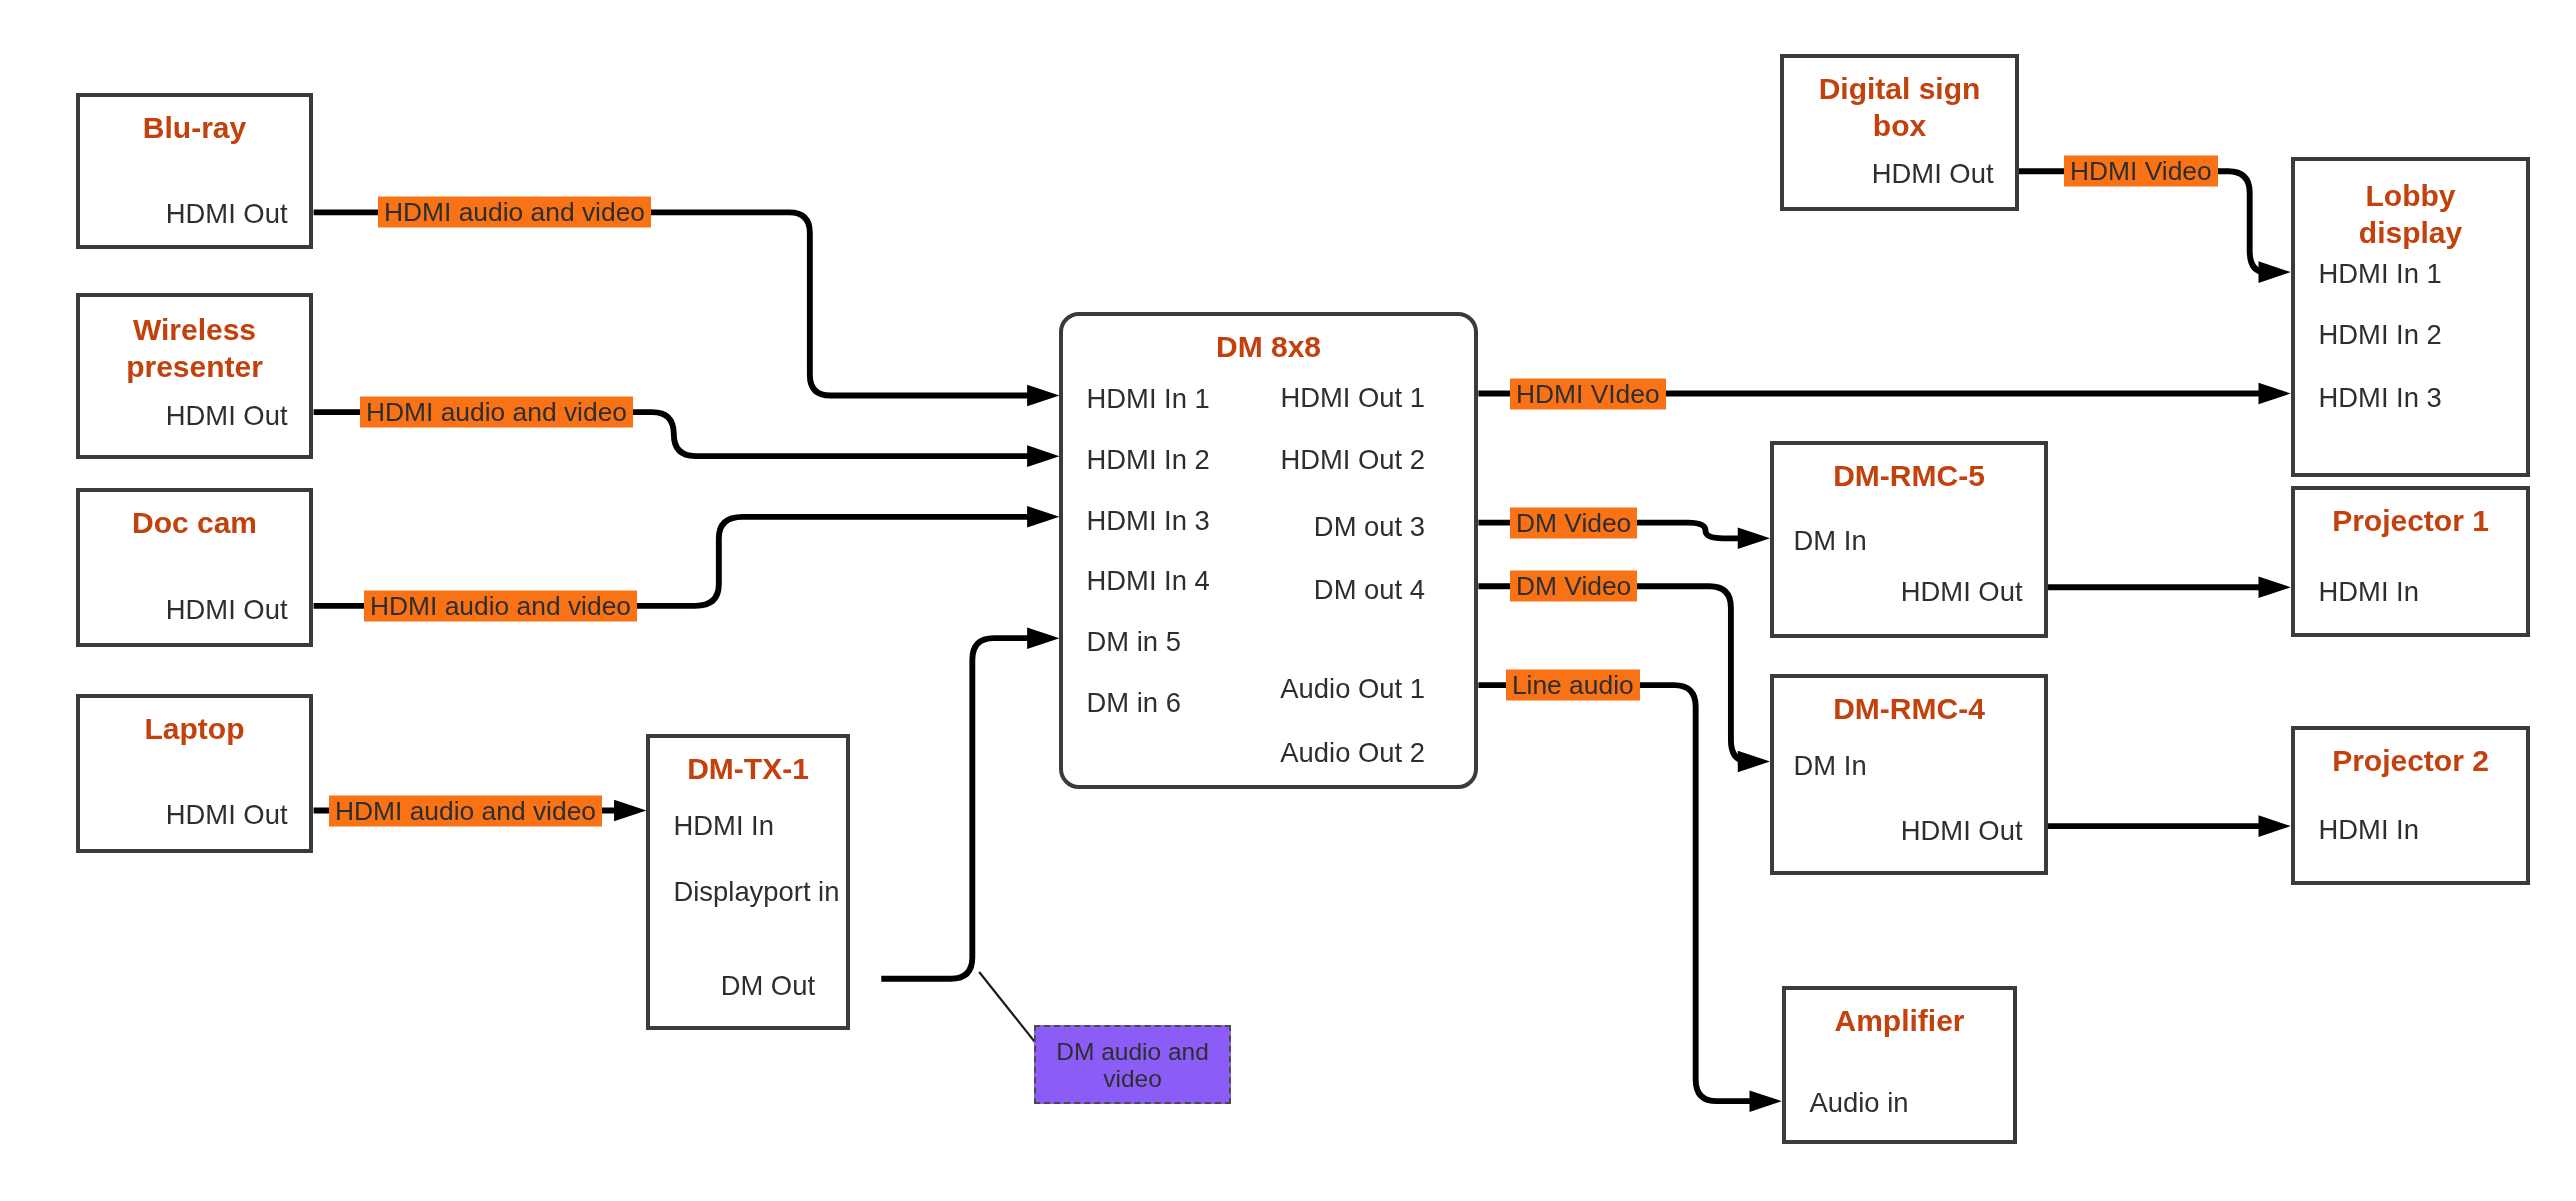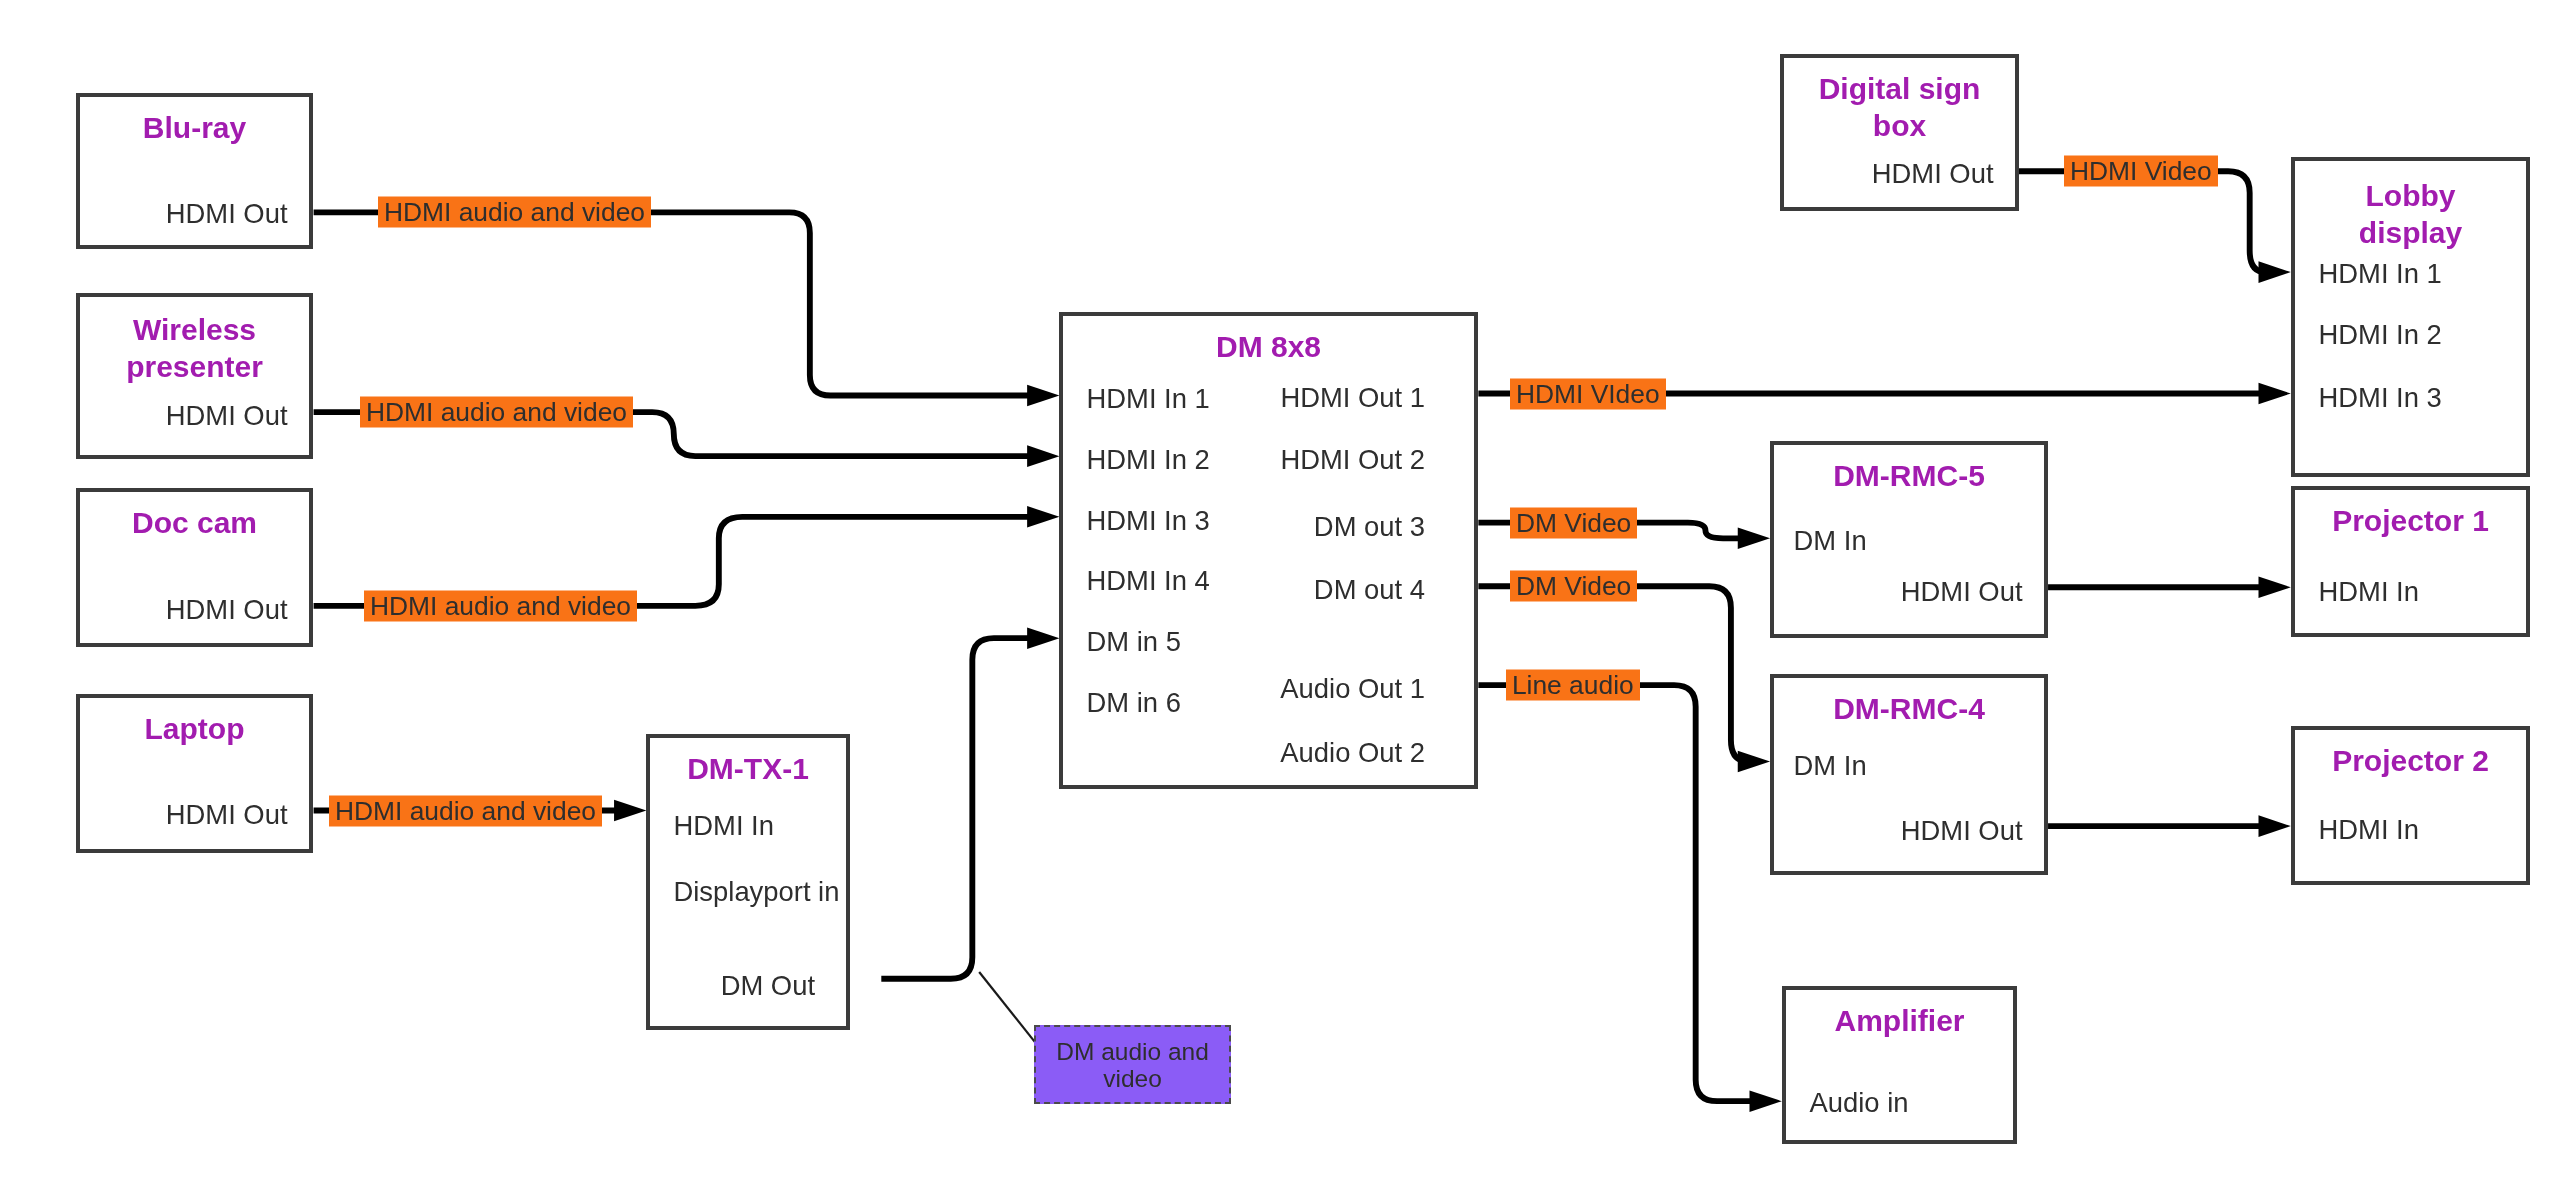--- a/index.html
+++ b/index.html
@@ -18,21 +18,21 @@
 
   .node{
     position:absolute;
     box-sizing:border-box;
     border:4.9px solid #3b3b3b;
     background:#ffffff;
   }
   .ttl{
     position:absolute;left:0;top:11.7px;width:100%;
     text-align:center;font-weight:bold;font-size:30px;line-height:37px;
-    color:#a21caf;white-space:nowrap;
+    color:#c2410c;white-space:nowrap;
   }
   .port{
     position:absolute;
     font-size:27.4px;color:#2e2e2e;white-space:nowrap;
     transform:translateY(-50%);
   }
   .pl{left:23.5px;}
   .pr{right:21.5px;text-align:right;}
   .elabel{
     position:absolute;
@@ -120,21 +120,21 @@
     <div class="port pr" style="top:117px;">HDMI Out</div>
   </div>
 
   <div class="node" style="left:646px;top:734px;width:204px;height:296px;">
     <div class="ttl">DM-TX-1</div>
     <div class="port pl" style="top:88px;">HDMI In</div>
     <div class="port pl" style="top:154px;">Displayport in</div>
     <div class="port pr" style="top:248px;right:31px;">DM Out</div>
   </div>
 
-  <div class="node" style="left:1059px;top:312px;width:419px;height:477px;">
+  <div class="node" style="left:1059px;top:312px;width:419px;height:477px;border-radius:20px;">
     <div class="ttl">DM 8x8</div>
     <div class="port pl" style="top:83px;">HDMI In 1</div>
     <div class="port pl" style="top:144px;">HDMI In 2</div>
     <div class="port pl" style="top:205px;">HDMI In 3</div>
     <div class="port pl" style="top:265px;">HDMI In 4</div>
     <div class="port pl" style="top:326px;">DM in 5</div>
     <div class="port pl" style="top:387px;">DM in 6</div>
     <div class="port pr" style="top:82px;right:49px;">HDMI Out 1</div>
     <div class="port pr" style="top:144px;right:49px;">HDMI Out 2</div>
     <div class="port pr" style="top:211px;right:49px;">DM out 3</div>

